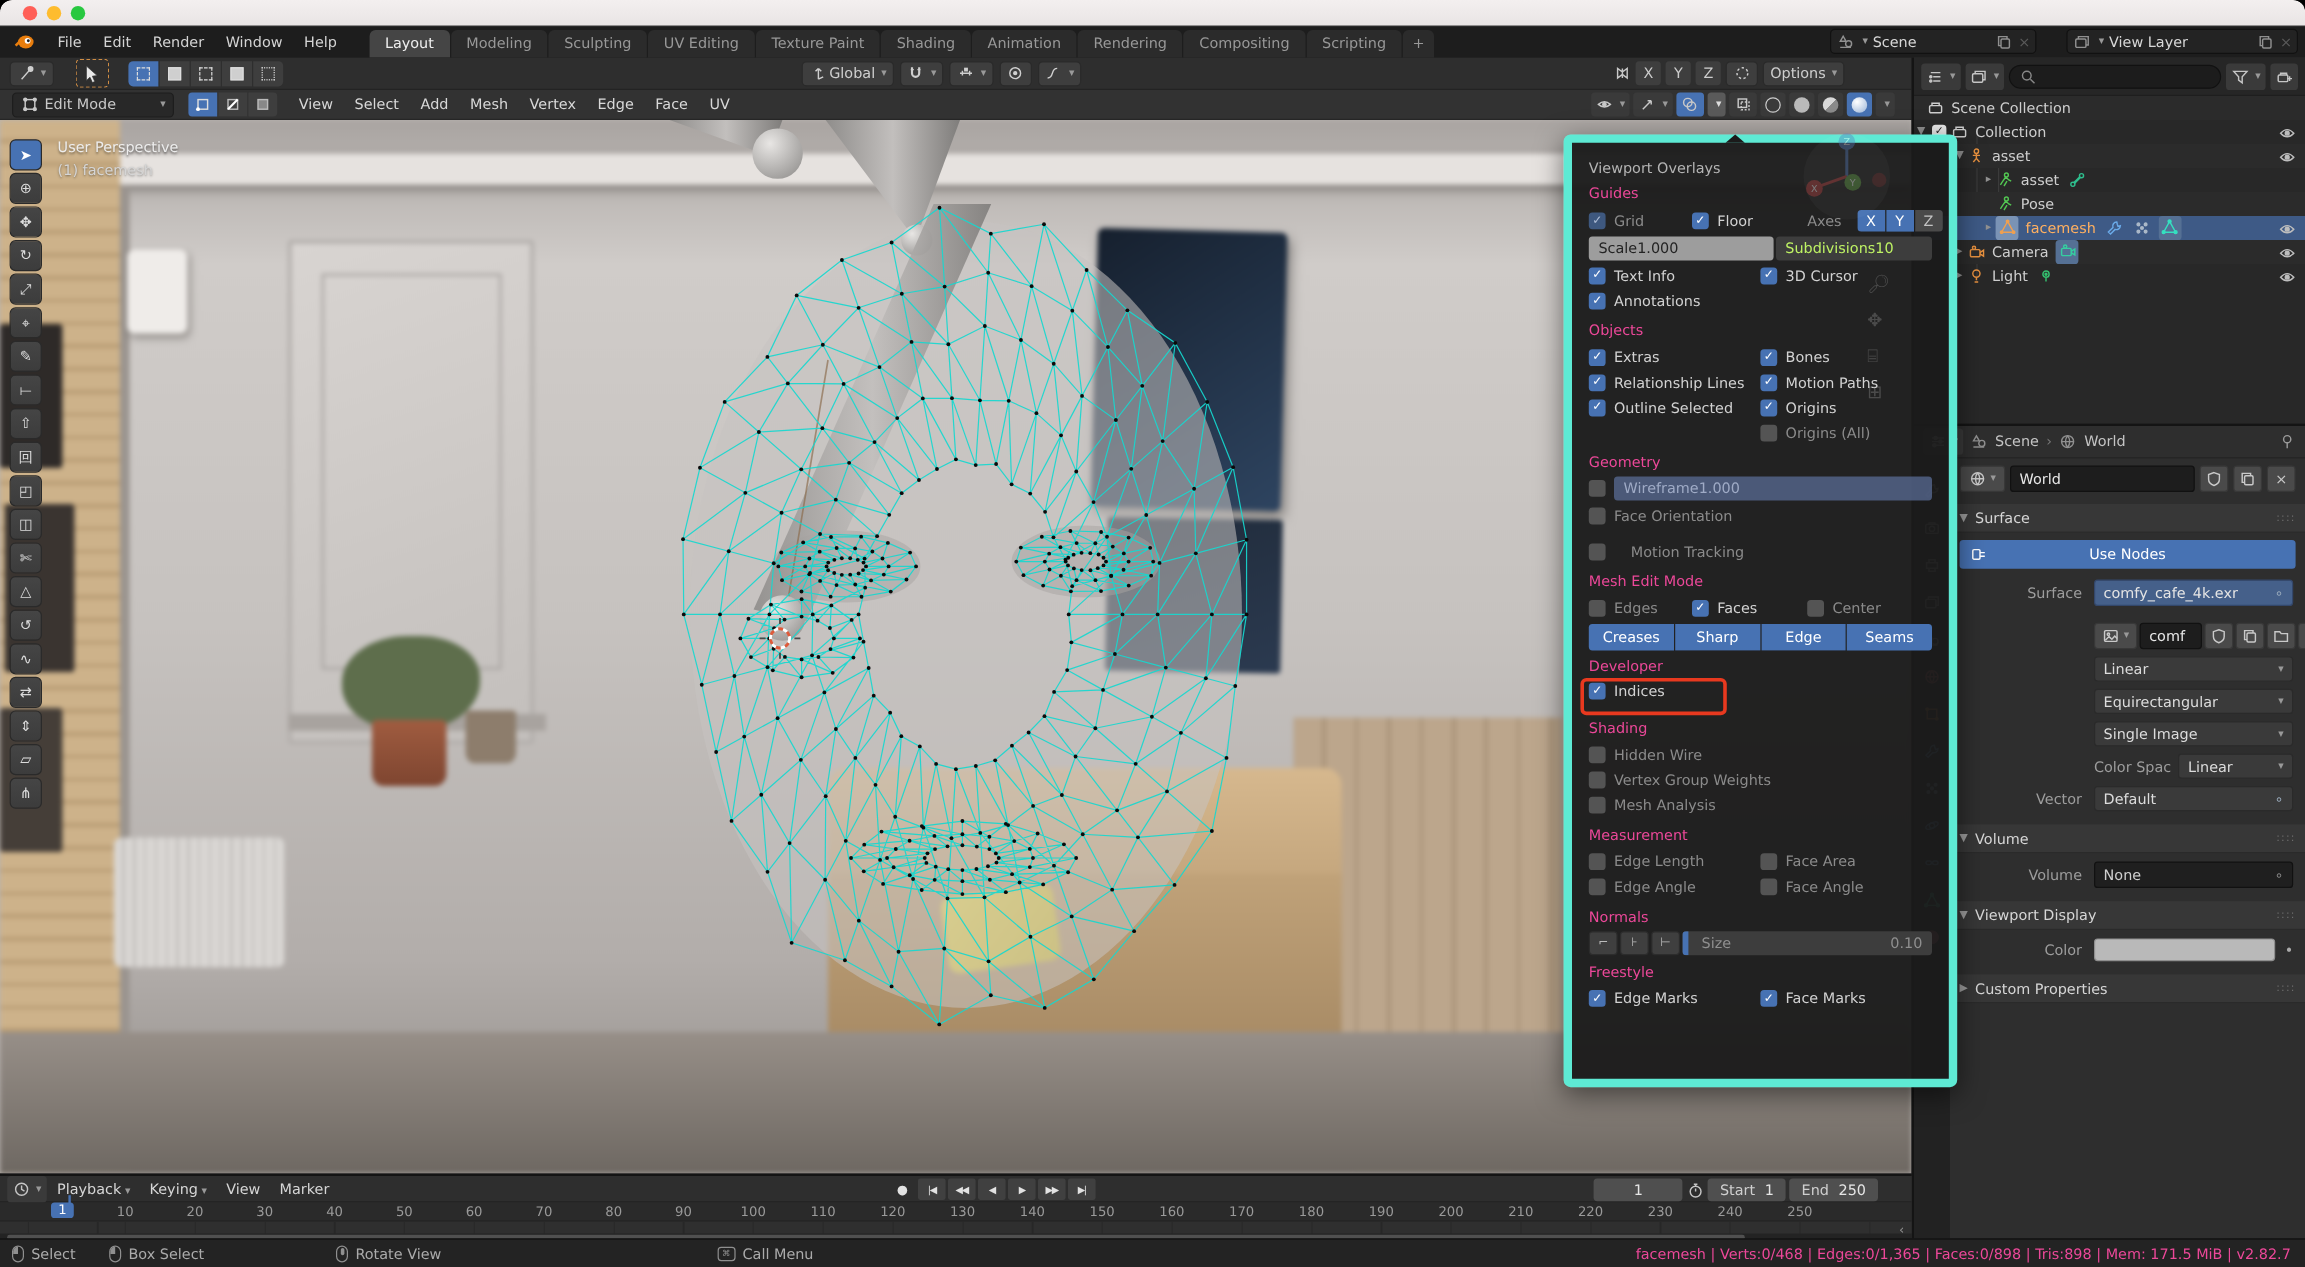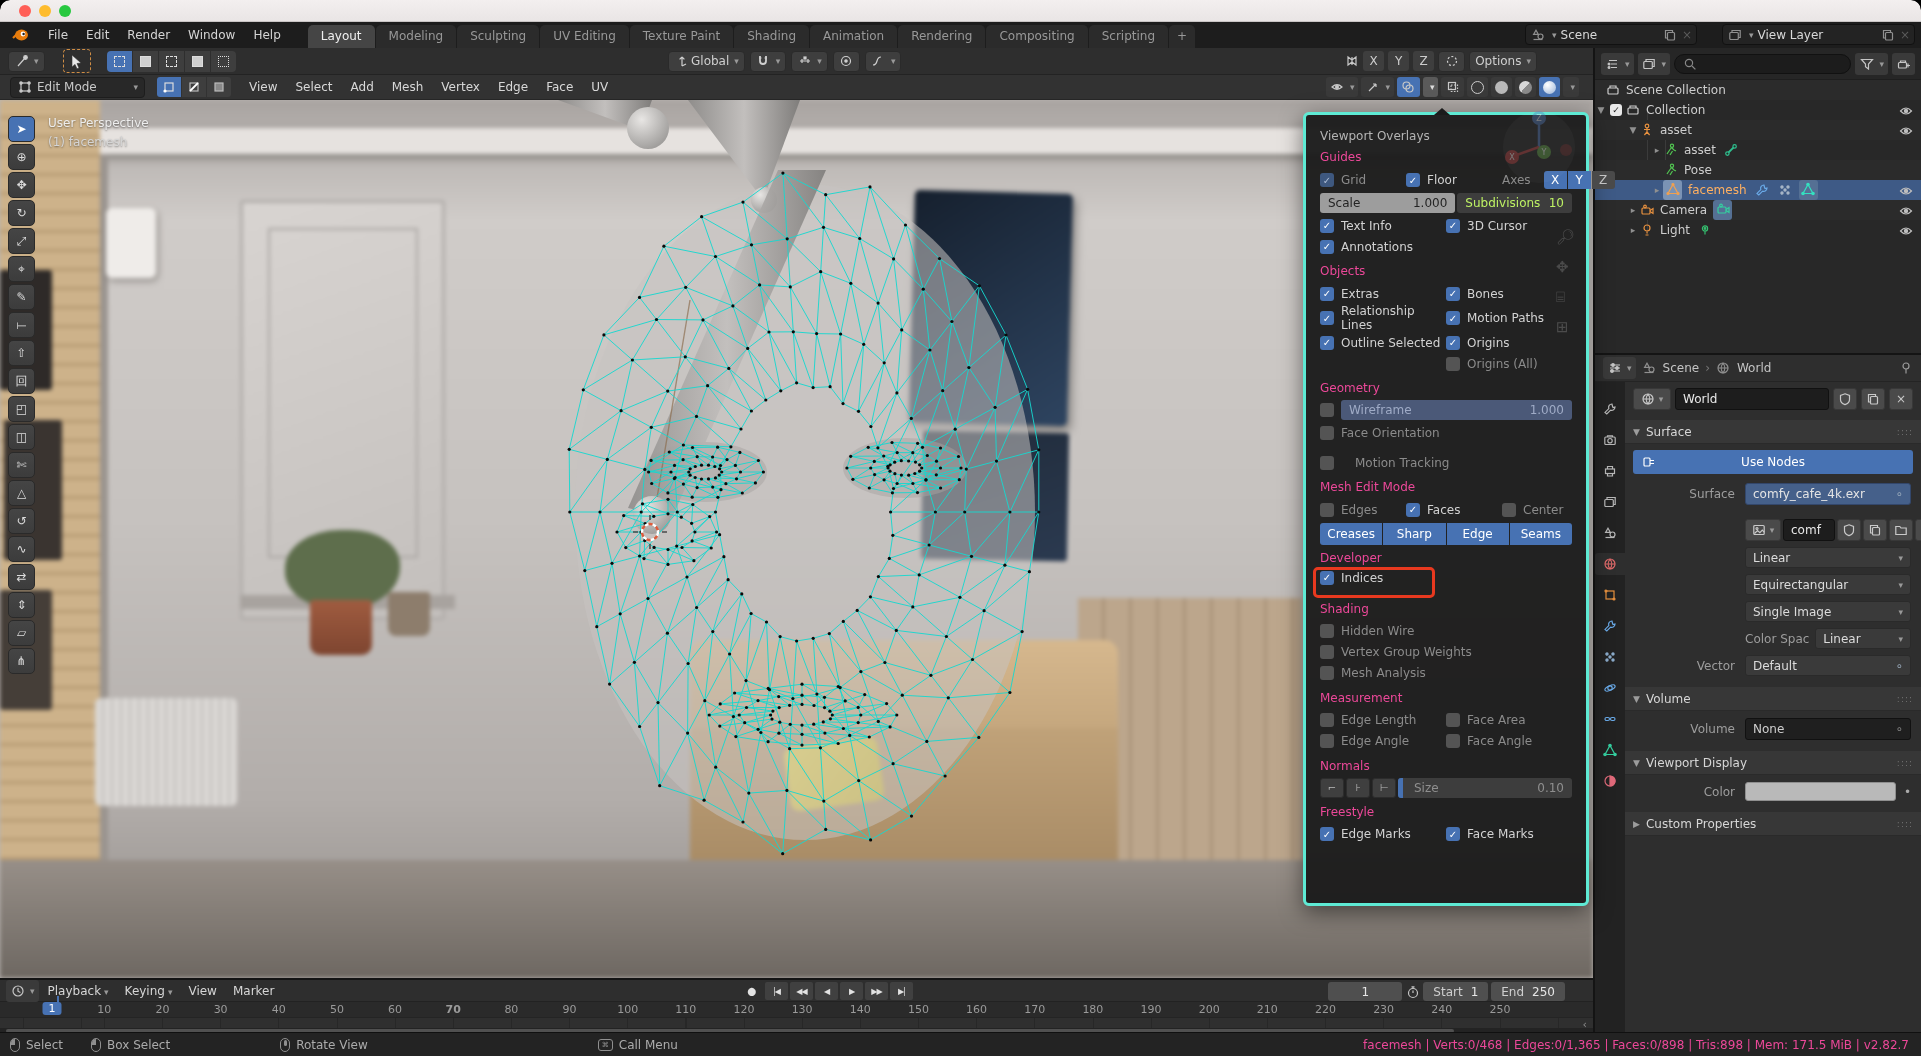--- a/index.html
+++ b/index.html
@@ -56,41 +56,41 @@
 #bg-scene{position:absolute;inset:0;filter:blur(2px)}
 .bgd{position:absolute}
 #vp-text{position:absolute;left:48px;top:14px;color:#ededed;text-shadow:0 1px 2px rgba(0,0,0,.45);line-height:19px;font-size:12px}
 #vp-text .sub{color:#d5d5d5}
 #vp-toolbar{position:absolute;left:8px;top:16px;display:flex;flex-direction:column;gap:2px}
 .tool-btn{width:27px;height:26px;background:linear-gradient(#454545,#3c3c3c);border:1px solid #2a2a2a;border-radius:5px;display:flex;align-items:center;justify-content:center;color:#dcdcdc;font-size:12px}
 .tool-btn.active{background:#4772b3;color:#fff}
 #nav-gizmo{position:absolute;left:1500px;top:8px;width:78px;height:78px;opacity:.4;z-index:7;pointer-events:none}
 .nav-ic{position:absolute;left:1556px;color:#dcdcdc;opacity:.22;z-index:7;font-size:15px}
 
-#overlays-panel{position:absolute;left:1303px;top:112px;width:286px;height:794px;background:rgba(27,27,27,.96);border:3px solid #5eead4;border-radius:6px;box-shadow:0 6px 22px rgba(0,0,0,.5);z-index:6;padding:10px 14px;color:#d0d0d0}
+#overlays-panel{position:absolute;left:1303px;top:112px;width:328px;height:794px;background:rgba(27,27,27,.96);border:7px solid #5eead4;border-radius:6px;box-shadow:0 6px 22px rgba(0,0,0,.5);z-index:6;padding:10px 14px;color:#d0d0d0}
 #overlays-panel .notch{position:absolute;top:-7px;left:128px;width:0;height:0;border-left:8px solid transparent;border-right:8px solid transparent;border-bottom:7px solid #1b1b1b}
 .ptitle{color:#b4b4b4;margin:4px 0 2px}
 .phead{color:#ec4899;margin:7px 0 5px}
 .prow{display:grid;grid-template-columns:1fr 1fr;align-items:center;min-height:21px}
 .prow3{display:grid;grid-template-columns:86px 96px 1fr;align-items:center;min-height:22px}
 .cbw{display:flex;align-items:center;gap:7px;min-height:21px}
 .cb{width:14px;height:14px;border-radius:3px;background:#545454;display:inline-flex;align-items:center;justify-content:center;font-size:10px;color:#fff;flex:none}
 .cb.on{background:#4772b3}
 .cb.on::after{content:"✓"}
 .cb.dim{background:#3e587f;color:#aebdd6}
 .cb.dim::after{content:"✓"}
 .cbl{color:#d2d2d2}
 .cbl.off{color:#8b8b8b}
 .seg3{display:flex;gap:1px;margin-left:6px}
 .seg3 .s{width:23px;height:18px;display:flex;align-items:center;justify-content:center;background:#4a4a4a;color:#c3c3c3}
 .seg3 .s.on{background:#4772b3;color:#fff}
 .seg3 .s:first-child{border-radius:3px 0 0 3px}
 .seg3 .s:last-child{border-radius:0 3px 3px 0}
 .sl-row{display:grid;grid-template-columns:1.18fr 1fr;gap:2px;margin:2px 0}
-.slider{height:20px;border-radius:3px;display:flex;align-items:center;justify-content:space-between;padding:0 8px}
+.slider{height:20px;border-radius:3px;display:flex;align-items:center;justify-content:flex-start;padding:0 8px}
 .slider.lit{background:#9d9d9d;color:#232323}
 .slider.dark{background:#3d3d3d;color:#bef264}
 .wf-row{display:flex;align-items:center;gap:7px;margin:2px 0}
 .slider.blue{flex:1;background:rgba(90,108,150,.75);color:#9fabc6}
 .btn4{display:flex;gap:1px;margin:3px 0 2px}
 .btn4 .b{flex:1;height:22px;background:#4772b3;color:#fff;display:flex;align-items:center;justify-content:center}
 .btn4 .b:first-child{border-radius:3px 0 0 3px}
 .btn4 .b:last-child{border-radius:0 3px 3px 0}
 #indices-wrap{position:relative;display:inline-flex;align-items:flex-start;gap:7px;min-height:24px}
 #indices-hl{position:absolute;left:-7px;top:-4px;width:122px;height:31px;border:3px solid #e8391f;border-radius:5px;pointer-events:none}
@@ -1641,21 +1641,21 @@
       </div>
     </div>
     <div id="ruler">
         <span class="tick cur" style="left: 52px;">1</span>
         <span class="tick" style="left: 104.335px;">10</span>
         <span class="tick" style="left: 162.485px;">20</span>
         <span class="tick" style="left: 220.635px;">30</span>
         <span class="tick" style="left: 278.785px;">40</span>
         <span class="tick" style="left: 336.935px;">50</span>
         <span class="tick" style="left: 395.085px;">60</span>
-        <span class="tick" style="left: 453.235px; font-weight: bold;">70</span>
+        <span class="tick" style="left: 453.235px;">70</span>
         <span class="tick" style="left: 511.385px;">80</span>
         <span class="tick" style="left: 569.535px;">90</span>
         <span class="tick" style="left: 627.685px;">100</span>
         <span class="tick" style="left: 685.835px;">110</span>
         <span class="tick" style="left: 743.985px;">120</span>
         <span class="tick" style="left: 802.135px;">130</span>
         <span class="tick" style="left: 860.285px;">140</span>
         <span class="tick" style="left: 918.435px;">150</span>
         <span class="tick" style="left: 976.585px;">160</span>
         <span class="tick" style="left: 1034.73px;">170</span>

